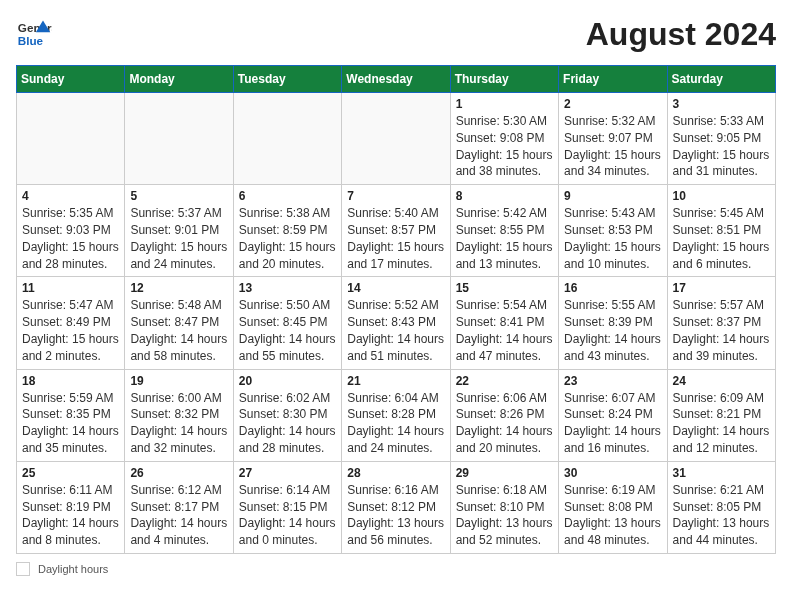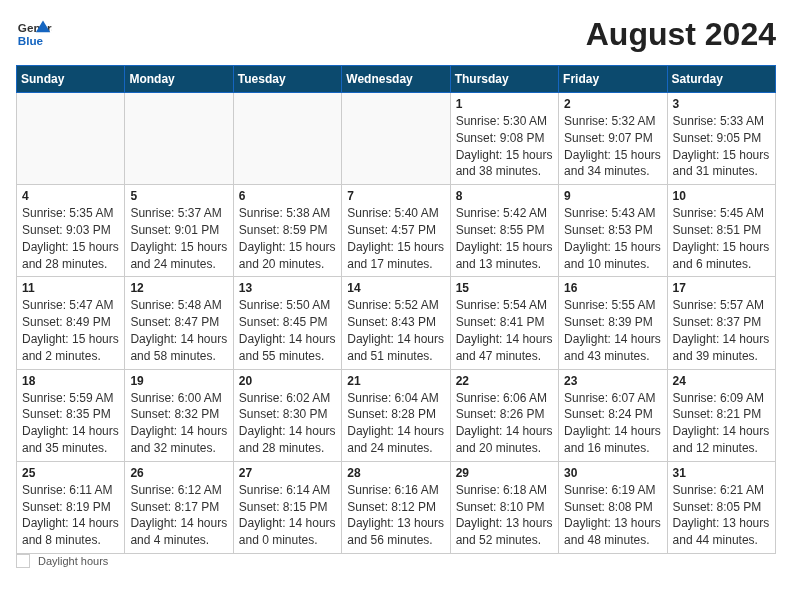--- a/index.html
+++ b/index.html
@@ -36,21 +36,21 @@
     .location {
       font-size: 15px;
       color: #555;
     }
     table {
       width: 100%;
       border-collapse: collapse;
       font-size: 11px;
     }
     thead tr th {
-      background: #0c4a6e;
+      background: #15803d;
       color: #fff;
       padding: 6px 4px;
       text-align: left;
       font-weight: bold;
       font-size: 12px;
       border: 1px solid #1565c0;
     }
     tbody tr td {
       border: 1px solid #ccc;
       vertical-align: top;
@@ -68,20 +68,21 @@
       font-size: 12px;
       margin-bottom: 2px;
       color: #222;
     }
     .day-info {
       color: #333;
       font-size: 12px;
       line-height: 1.4;
     }
     .footer {
+      margin-top: 8px;
       display: flex;
       align-items: center;
       gap: 8px;
       font-size: 11px;
       color: #555;
     }
     .daylight-box {
       width: 14px;
       height: 14px;
       background: #fff;
@@ -163,21 +164,21 @@
         <td>
           <div class="day-num">6</div>
           <div class="day-info">Sunrise: 5:38 AM
 Sunset: 8:59 PM
 Daylight: 15 hours
 and 20 minutes.</div>
         </td>
         <td>
           <div class="day-num">7</div>
           <div class="day-info">Sunrise: 5:40 AM
-Sunset: 4:57 PM
+Sunset: 8:57 PM
 Daylight: 15 hours
 and 17 minutes.</div>
         </td>
         <td>
           <div class="day-num">8</div>
           <div class="day-info">Sunrise: 5:42 AM
 Sunset: 8:55 PM
 Daylight: 15 hours
 and 13 minutes.</div>
         </td>

